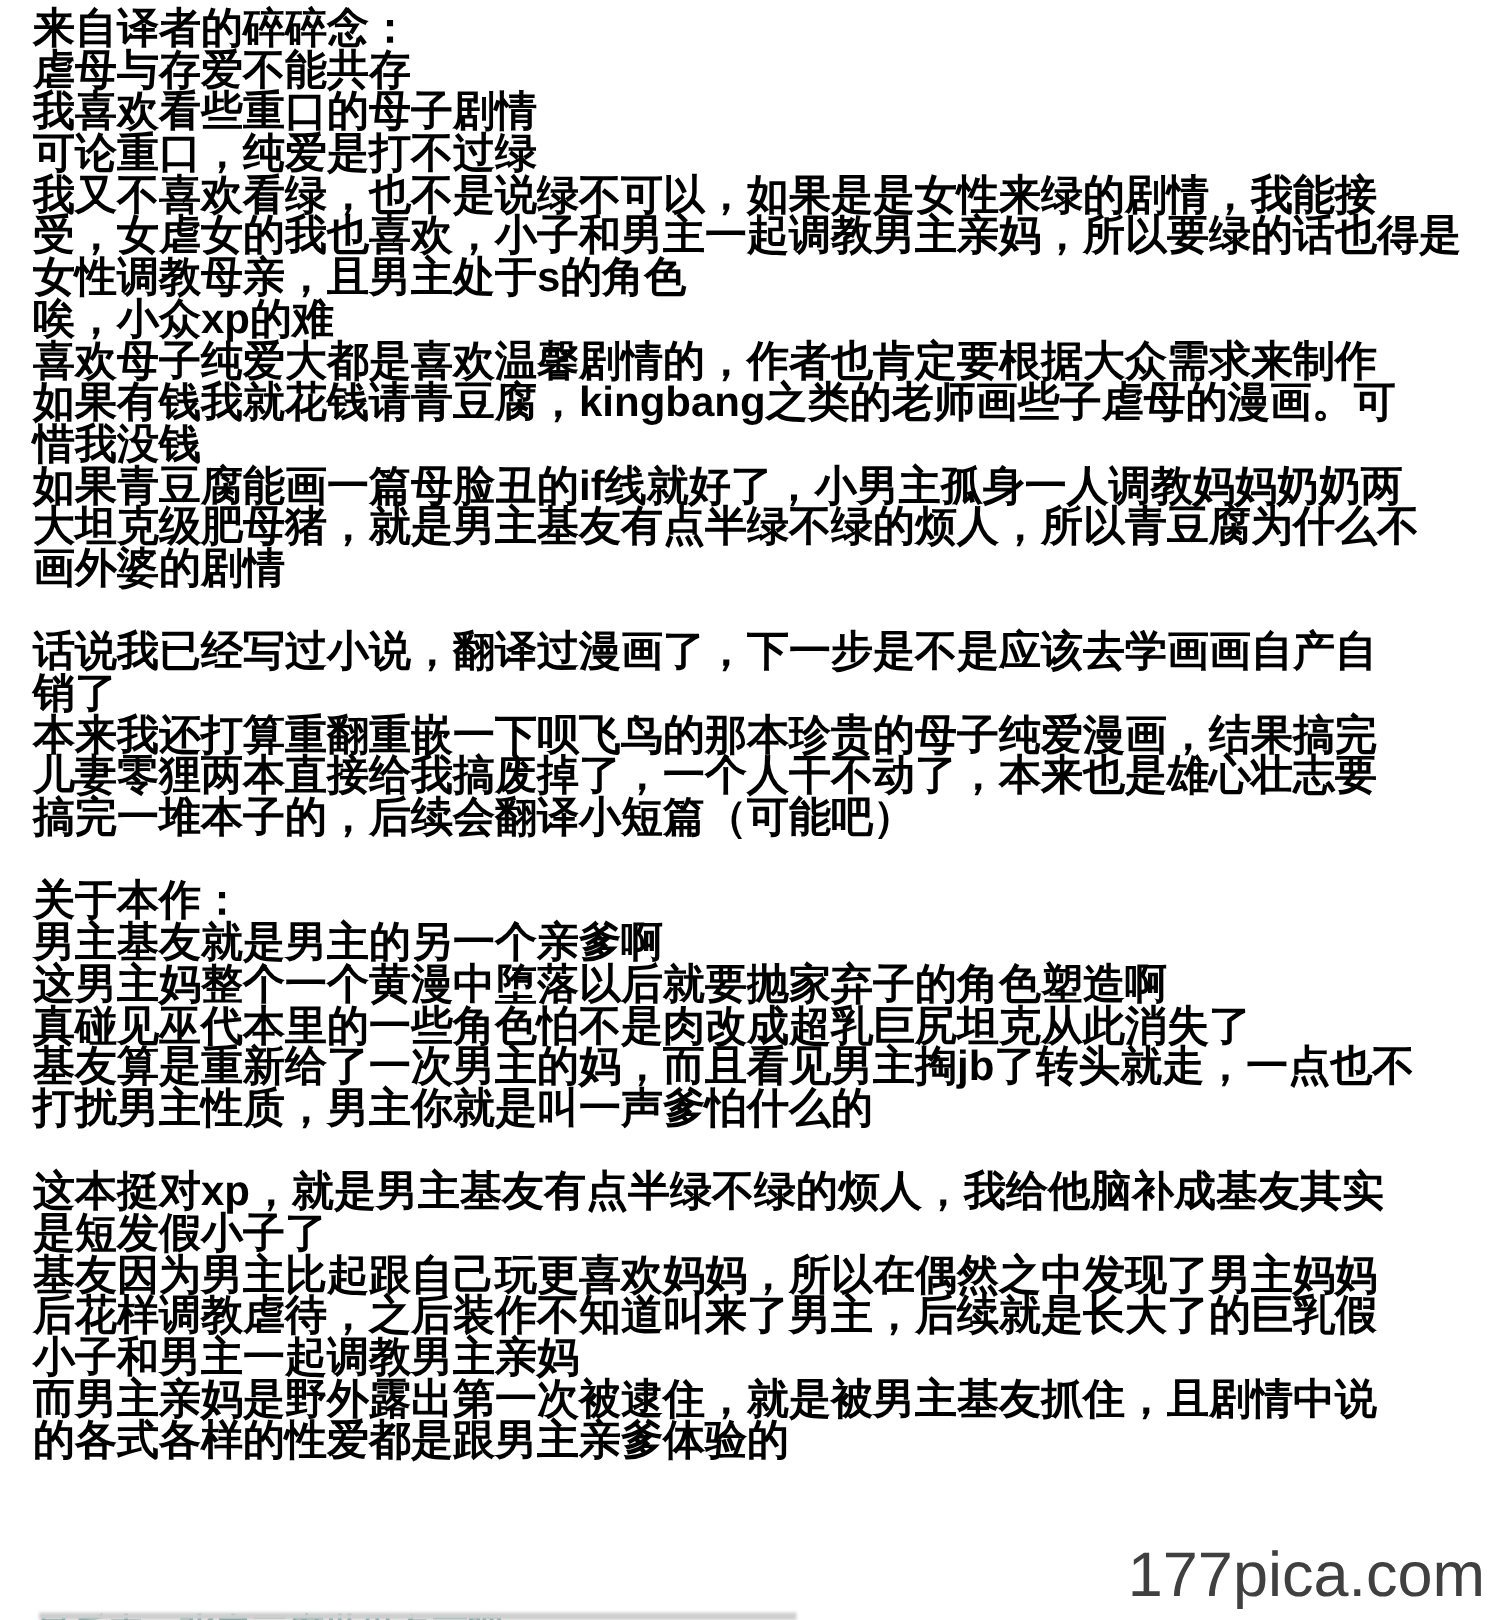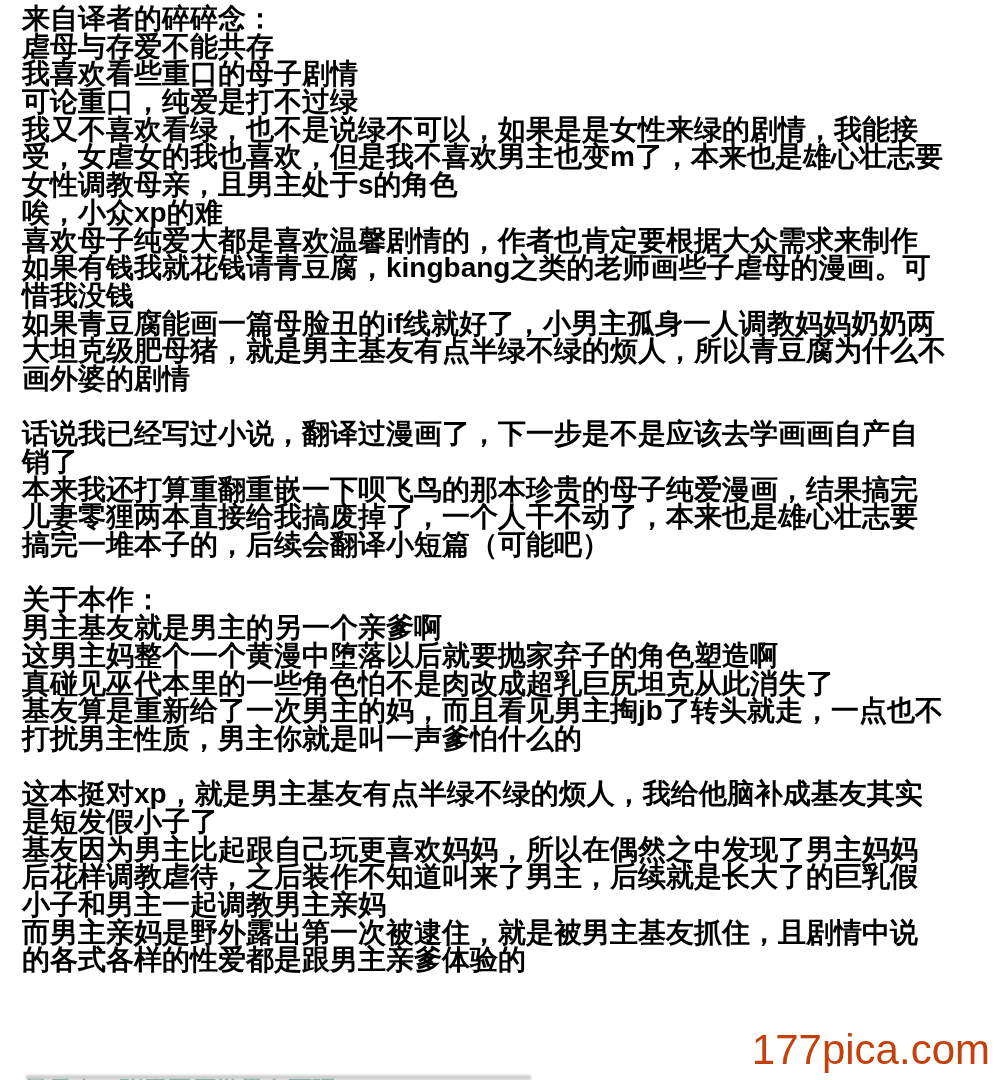--- a/index.html
+++ b/index.html
@@ -72,21 +72,21 @@
 <div class="page" style="background: rgb(255, 255, 255);">
 
   <div class="body-text" style="color: rgb(0, 0, 0);">
 
     <div class="section">
       <div class="line">来自译者的碎碎念：</div>
       <div class="line">虐母与存爱不能共存</div>
       <div class="line">我喜欢看些重口的母子剧情</div>
       <div class="line">可论重口，纯爱是打不过绿</div>
       <div class="line">我又不喜欢看绿，也不是说绿不可以，如果是是女性来绿的剧情，我能接</div>
-      <div class="line">受，女虐女的我也喜欢，但是我不喜欢男主也变m了，本来也是雄心壮志要</div>
+      <div class="line">受，女虐女的我也喜欢，小子和男主一起调教男主亲妈，所以要绿的话也得是</div>
       <div class="line">女性调教母亲，且男主处于s的角色</div>
       <div class="line">唉，小众xp的难</div>
       <div class="line">喜欢母子纯爱大都是喜欢温馨剧情的，作者也肯定要根据大众需求来制作</div>
       <div class="line">如果有钱我就花钱请青豆腐，kingbang之类的老师画些子虐母的漫画。可</div>
       <div class="line">惜我没钱</div>
       <div class="line">如果青豆腐能画一篇母脸丑的if线就好了，小男主孤身一人调教妈妈奶奶两</div>
       <div class="line">大坦克级肥母猪，就是男主基友有点半绿不绿的烦人，所以青豆腐为什么不</div>
       <div class="line">画外婆的剧情</div>
     </div>
 
@@ -114,17 +114,17 @@
       <div class="line">后花样调教虐待，之后装作不知道叫来了男主，后续就是长大了的巨乳假</div>
       <div class="line">小子和男主一起调教男主亲妈</div>
       <div class="line">而男主亲妈是野外露出第一次被逮住，就是被男主基友抓住，且剧情中说</div>
       <div class="line">的各式各样的性爱都是跟男主亲爹体验的</div>
     </div>
 
   </div>
 
   <div class="footer-line">最后来一张青豆腐世界名画吧</div>
 
-  <div class="watermark" style="color: #c2410c;">177pica.com</div>
+  <div class="watermark" style="color: #404040;">177pica.com</div>
 
   <div class="cutoff-strip"></div>
 
 </div>
 
 </body></html>

